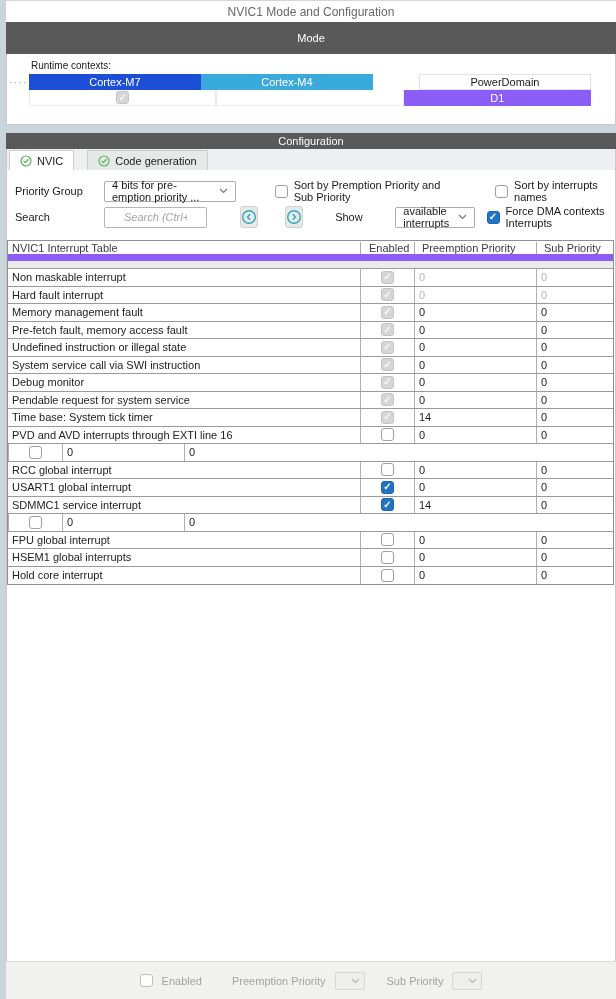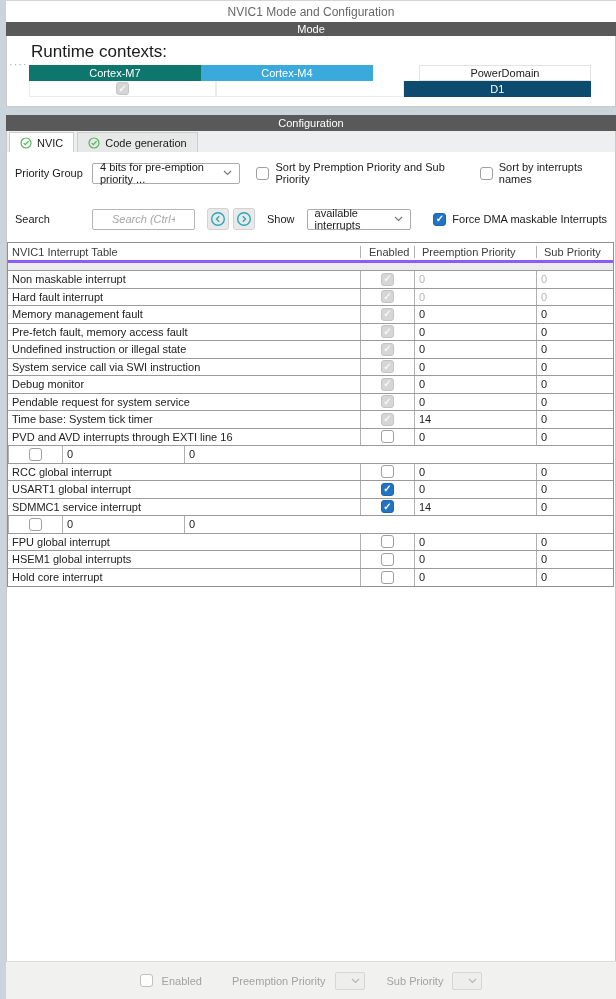--- a/index.html
+++ b/index.html
@@ -3,62 +3,62 @@
 <meta charset="utf-8">
 <style>
   * { margin:0; padding:0; box-sizing:border-box; }
   html,body { width:616px; height:999px; overflow:hidden; }
   body { background:#c9d4db; font-family:"Liberation Sans", sans-serif; color:#222; }
   .page { margin-left:6px; width:610px; height:999px; display:flex; flex-direction:column; }
 
   .title-bar { height:22px; background:#fff; border-top:1px solid #d5d5d5; display:flex; align-items:center; justify-content:center; font-size:12px; color:#686868; }
 
   .section-bar { background:#595959; color:#fff; font-size:11px; display:flex; align-items:center; justify-content:center; }
-  .section-bar.mode { height:14px; }
+  .section-bar.mode { height:32px; }
   .section-bar.config { height:16px; }
 
   .mode-panel { height:71px; background:#fff; border:1px solid #c9c9c9; border-top:none; position:relative; }
   .drag-dots { position:absolute; left:2px; top:22px; color:#aaa; font-size:11px; letter-spacing:1px; cursor:grab; }
-  .rc-label { margin:6px 16px 3px 24px; font-size:17px; color:#1a1a1a; }
+  .rc-label { margin:6px 16px 3px 24px; font-size:10px; color:#1a1a1a; }
   .rc-table { margin-left:22px; width:562px; font-size:11px; }
   .rc-row { display:flex; }
   .rc-cell { width:187.3px; height:16px; display:flex; align-items:center; justify-content:center; }
-  .rc-cell.hdr.m7 { background:#0f766e; color:#fff; }
+  .rc-cell.hdr.m7 { background:#1d4ed8; color:#fff; }
   .rc-cell.hdr.m4 { background:#3aa9db; color:#fff; }
   .rc-cell.hdr.pd { background:#fff; color:#1a1a1a; border:1px solid #e2e2e2;margin-left:46px; }
   .rc-cell.val { background:#fff; border:1px solid #ececec; border-top:none; }
-  .rc-cell.val.d1 { background:#0c4a6e; color:#fff; border:none; }
+  .rc-cell.val.d1 { background:#8b5cf6; color:#fff; border:none; }
 
   .gap { height:8px; }
 
-  .tab-strip { height:21px; background:#edeff0; display:flex; align-items:flex-end; padding-left:2px; gap:3px; border-left:1px solid #c9c9c9; border-right:1px solid #c9c9c9; }
+  .tab-strip { height:21px; background:#edeff0; display:flex; align-items:flex-end; padding-left:2px; gap:13px; border-left:1px solid #c9c9c9; border-right:1px solid #c9c9c9; }
   .tab { display:inline-flex; align-items:center; gap:5px; height:20px; padding:0 10px; font-size:11px; color:#1a1a1a; background:#e7e9e9; border:1px solid #cdcdcd; border-bottom:none; cursor:pointer; }
   .tab.active { background:#fff; }
 
   .config-panel { flex:1; background:#fff; border-left:1px solid #c9c9c9; border-right:1px solid #c9c9c9; overflow:hidden; }
   .controls { padding:10px 8px 0 8px; font-size:11px; color:#1a1a1a; }
-  .ctrl-row { display:flex; align-items:center; height:22px; }
-  .ctrl-row + .ctrl-row { margin-top:24px; }
+  .ctrl-row { display:flex; align-items:center; height:22px;gap:12px; }
+  .ctrl-row + .ctrl-row { margin-top:4px; }
   .lbl-col { width:77px; flex:0 0 77px; }
   .select { display:inline-flex; align-items:center; justify-content:space-between; background:#fff; border:1px solid #ababab; border-radius:2px; height:21px; padding:0 7px; font-size:11px; color:#1a1a1a; cursor:pointer; }
   .sel-pg { width:160px; }
   .sel-show { width:104px; }
   .chev { margin-left:7px; display:inline-flex; }
   .cb { width:13px; height:13px; flex:0 0 13px; border:1px solid #9f9f9f; border-radius:3px; background:#fff; display:inline-flex; align-items:center; justify-content:center; cursor:pointer; }
   .cb.locked { background:#d6d6d6; border-color:#c4c4c4; }
   .cb.locked::after { content:"\2713"; color:#f8f8f8; font-size:10px; font-weight:bold; line-height:1; }
   .cb.checked { background:#2273c4; border-color:#1d66b0; }
   .cb.checked::after { content:"\2713"; color:#fff; font-size:10px; font-weight:bold; line-height:1; }
   .cb-group { display:inline-flex; align-items:center; gap:6px; }
   .search-input { width:103px; height:21px; border:1px solid #b5b5b5; border-radius:2px; padding:0 19px; font-size:11px; font-family:Liberation Sans, sans-serif; color:#333; outline:none; }
   .search-input::placeholder { color:#a5a5a5; font-style:italic; }
   .nav-btn { width:22px; height:22px; background:#e9e9e9; border:1px solid #d2d2d2; border-radius:3px; display:inline-flex; align-items:center; justify-content:center; cursor:pointer; padding:0; }
 
   .itable { margin:12px 1px 0 0; border:1px solid #8f8f8f; font-size:11px; }
-  .it-header { display:flex; height:20px; align-items:center; color:#3c3c3c; border-bottom:3px solid #8b5cf6; }
+  .it-header { display:flex; height:20px; align-items:center; color:#3c3c3c; border-bottom:7px solid #8b5cf6; }
   .filter-strip { height:8px; background:#ebebeb; border-bottom:1px solid #9a9a9a; }
   .it-row { display:flex; height:17.5px; border-bottom:1px solid #9a9a9a; background:#fff; }
   .it-row:last-child { border-bottom:none; }
   .cell { padding:0 4px; display:flex; align-items:center; overflow:hidden; white-space:nowrap; }
   .c-name { width:352px; flex:0 0 352px; }
   .c-en { width:54px; flex:0 0 54px; justify-content:center; border-left:1px solid #b0b0b0; }
   .c-pp { width:122px; flex:0 0 122px; border-left:1px solid #b0b0b0; }
   .c-sp { flex:1; border-left:1px solid #b0b0b0; }
   .it-header .c-en { justify-content:flex-start; padding-left:8px; }
   .it-header .c-pp, .it-header .c-sp { padding-left:7px; }
@@ -181,21 +181,21 @@
         <div class="select sel-show">
           <span>available interrupts</span>
           <span class="chev">
               <svg width="9" height="6" viewBox="0 0 9 6">
                 <path d="M1 1 L4.5 4.5 L8 1" stroke="#777" fill="none" stroke-width="1.2"></path>
               </svg>
             </span>
         </div>
         <span class="cb-group" style="margin-left:auto;">
           <span class="cb checked"></span>
-          <span>Force DMA maskable Interrupts</span>
+          <span>Force DMA contexts Interrupts</span>
         </span>
       </div>
     </div>
 
     <div class="itable">
       <div class="it-header">
         <div class="cell c-name">NVIC1 Interrupt Table</div>
         <div class="cell c-en">Enabled</div>
         <div class="cell c-pp">Preemption Priority</div>
         <div class="cell c-sp">Sub Priority</div>

